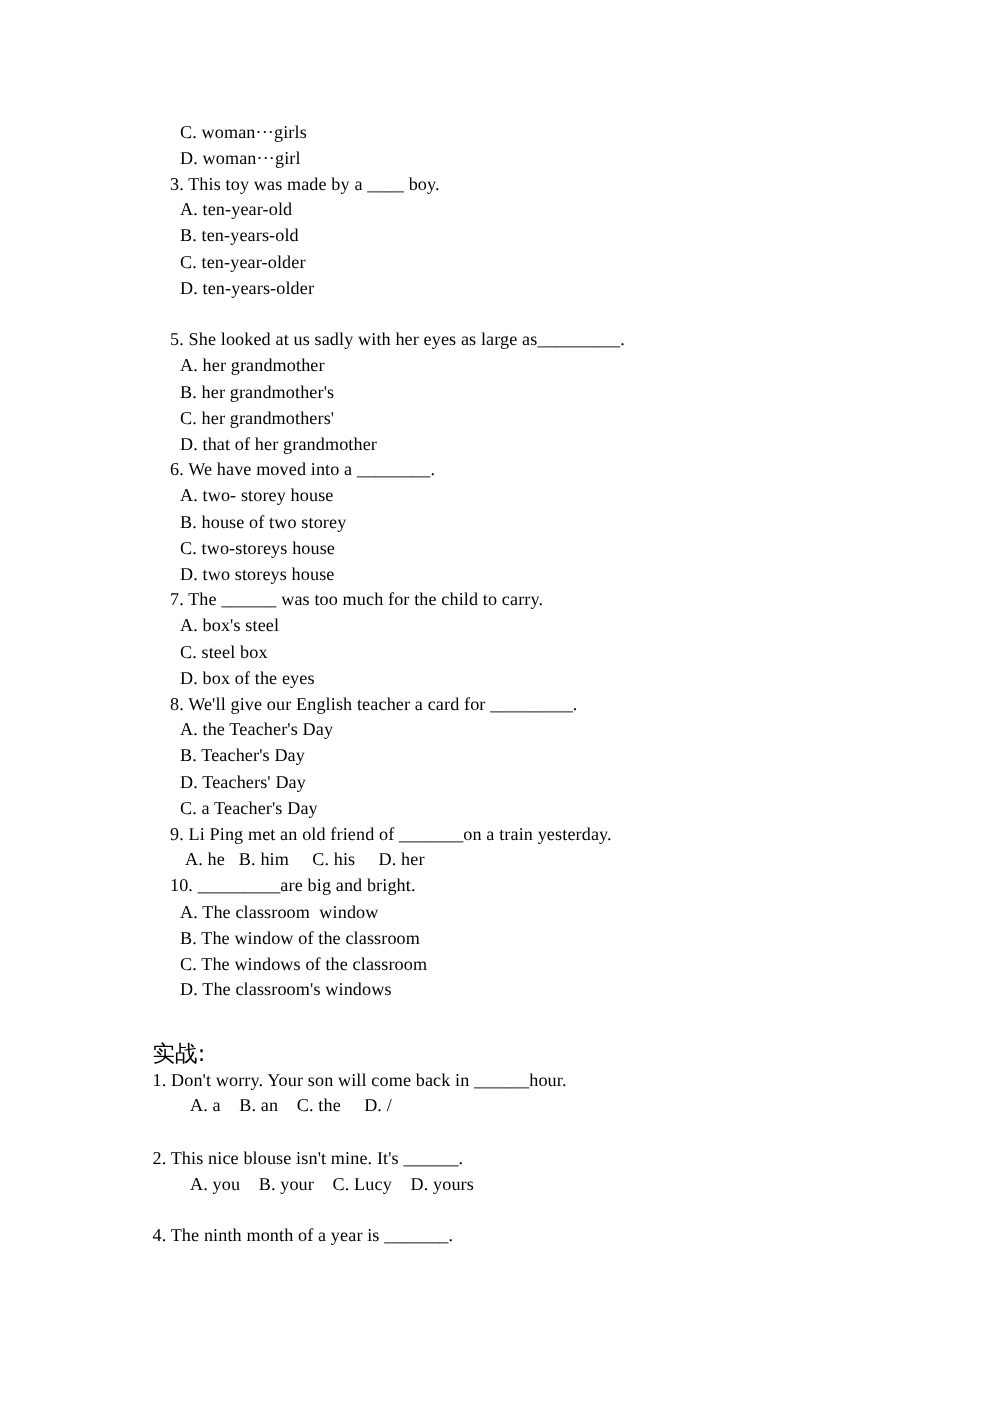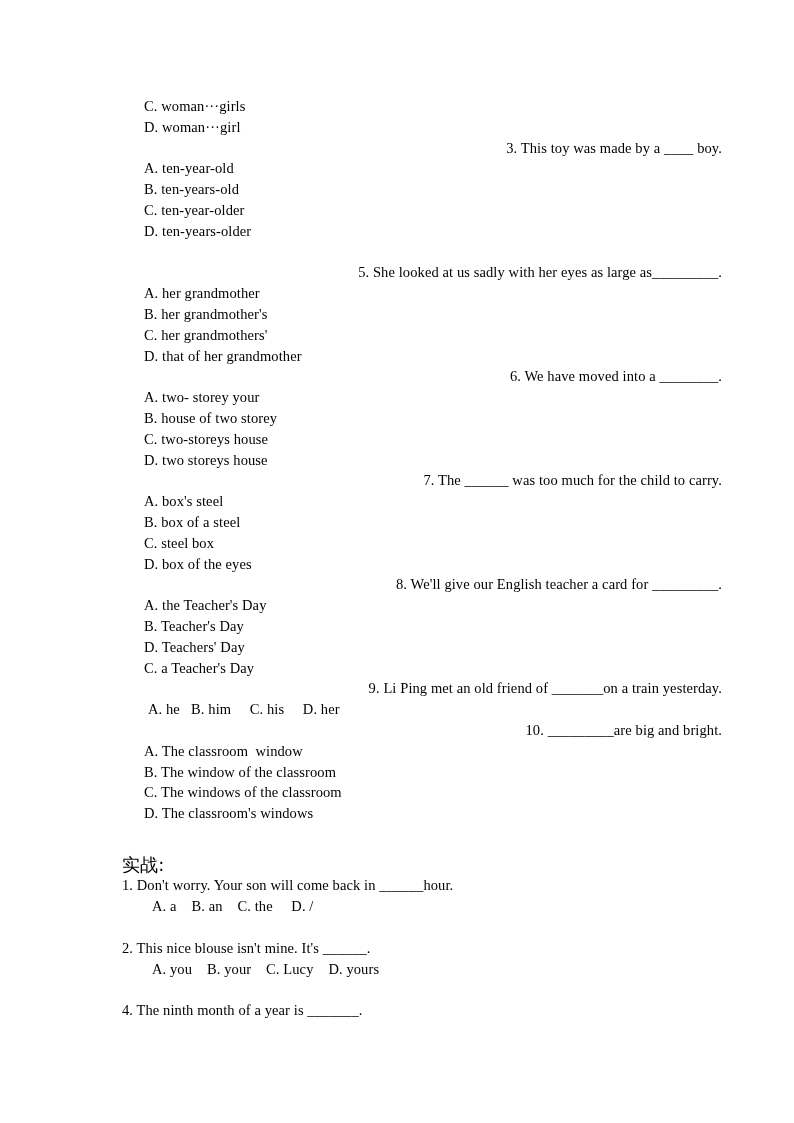--- a/index.html
+++ b/index.html
@@ -31,21 +31,20 @@
   }
   .line {
     font-size: 14.5px;
     line-height: 20.8px;
     white-space: pre;
     letter-spacing: 0.1px;
   }
   
   .q {
     padding-left: 14px;
-    text-align: right;
   }
   
   .opt {
     padding-left: 22px;
   }
   
   .opt-inline {
     padding-left: 26px;
   }
   
@@ -83,27 +82,26 @@
       <div class="line opt">B. ten-years-old</div>
       <div class="line opt">C. ten-year-older</div>
       <div class="line opt">D. ten-years-older</div>
       <div class="spacer"></div>
       <div class="line q">5. She looked at us sadly with her eyes as large as_________.</div>
       <div class="line opt">A. her grandmother</div>
       <div class="line opt">B. her grandmother's</div>
       <div class="line opt">C. her grandmothers'</div>
       <div class="line opt">D. that of her grandmother</div>
       <div class="line q">6. We have moved into a ________.</div>
-      <div class="line opt">A. two- storey your</div>
+      <div class="line opt">A. two- storey house</div>
       <div class="line opt">B. house of two storey</div>
       <div class="line opt">C. two-storeys house</div>
       <div class="line opt">D. two storeys house</div>
       <div class="line q">7. The ______ was too much for the child to carry.</div>
       <div class="line opt">A. box's steel</div>
-      <div class="line opt">B. box of a steel</div>
       <div class="line opt">C. steel box</div>
       <div class="line opt">D. box of the eyes</div>
       <div class="line q">8. We'll give our English teacher a card for _________.</div>
       <div class="line opt">A. the Teacher's Day</div>
       <div class="line opt">B. Teacher's Day</div>
       <div class="line opt">D. Teachers' Day</div>
       <div class="line opt">C. a Teacher's Day</div>
       <div class="line q">9. Li Ping met an old friend of _______on a train yesterday.</div>
       <div class="line opt-inline">A. he   B. him     C. his     D. her</div>
       <div class="line q">10. _________are big and bright.</div>

